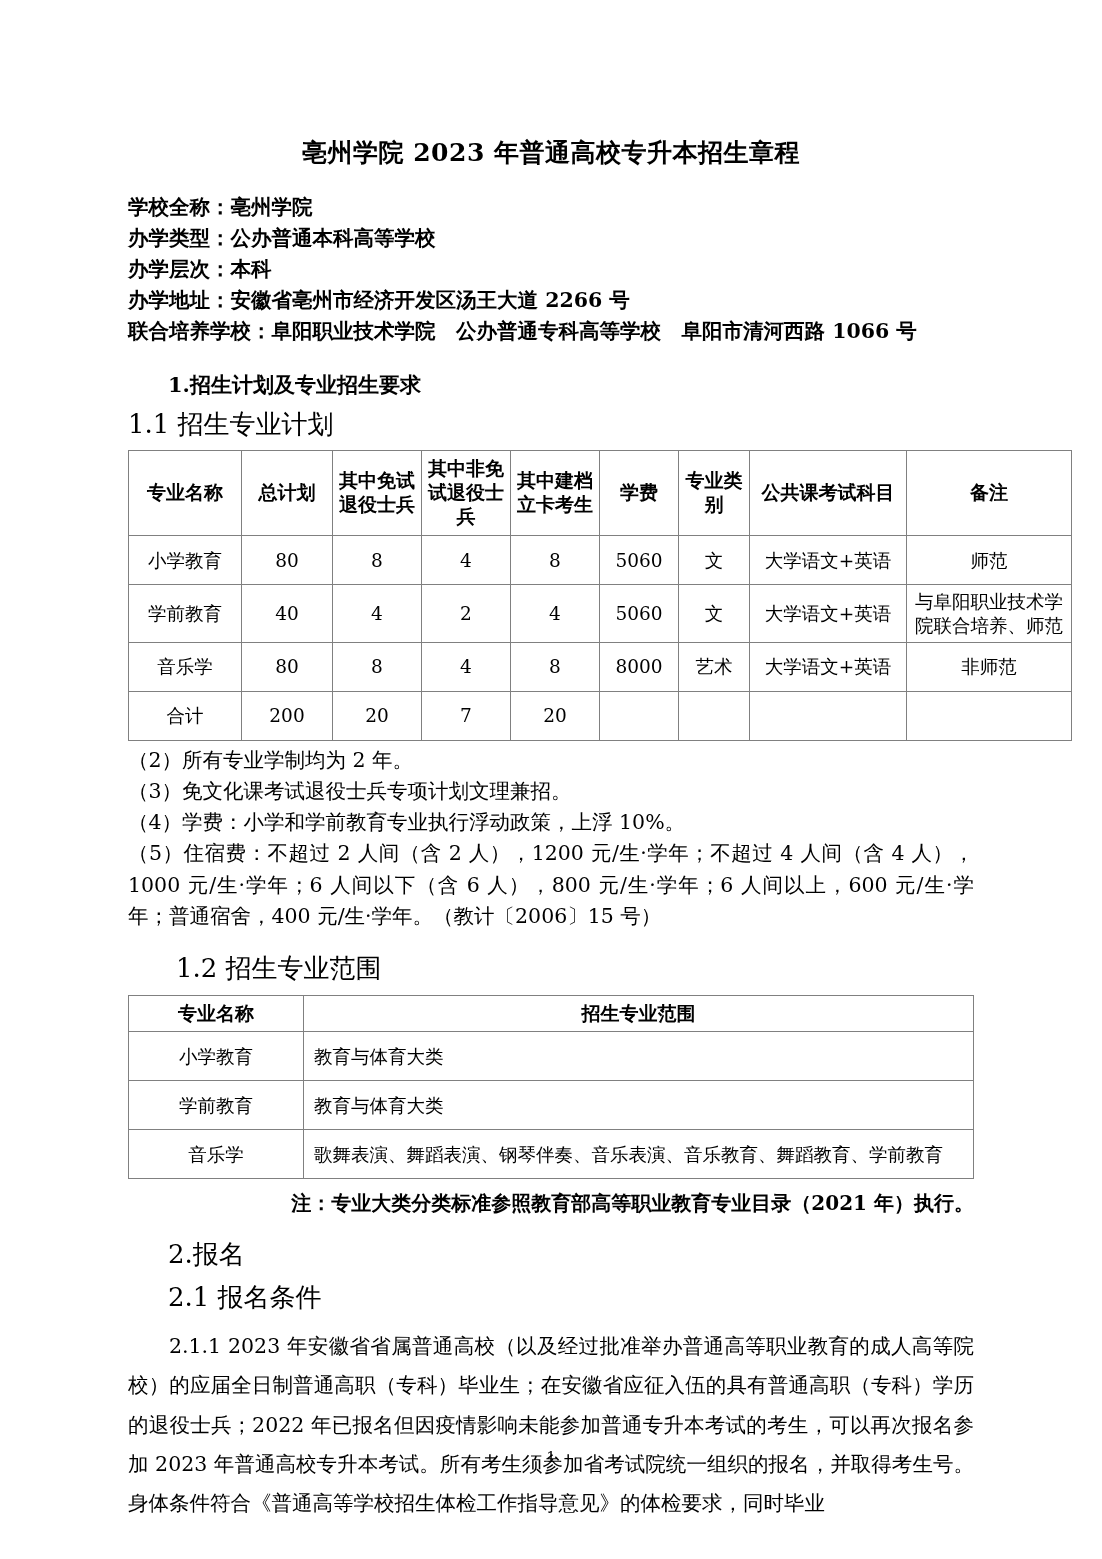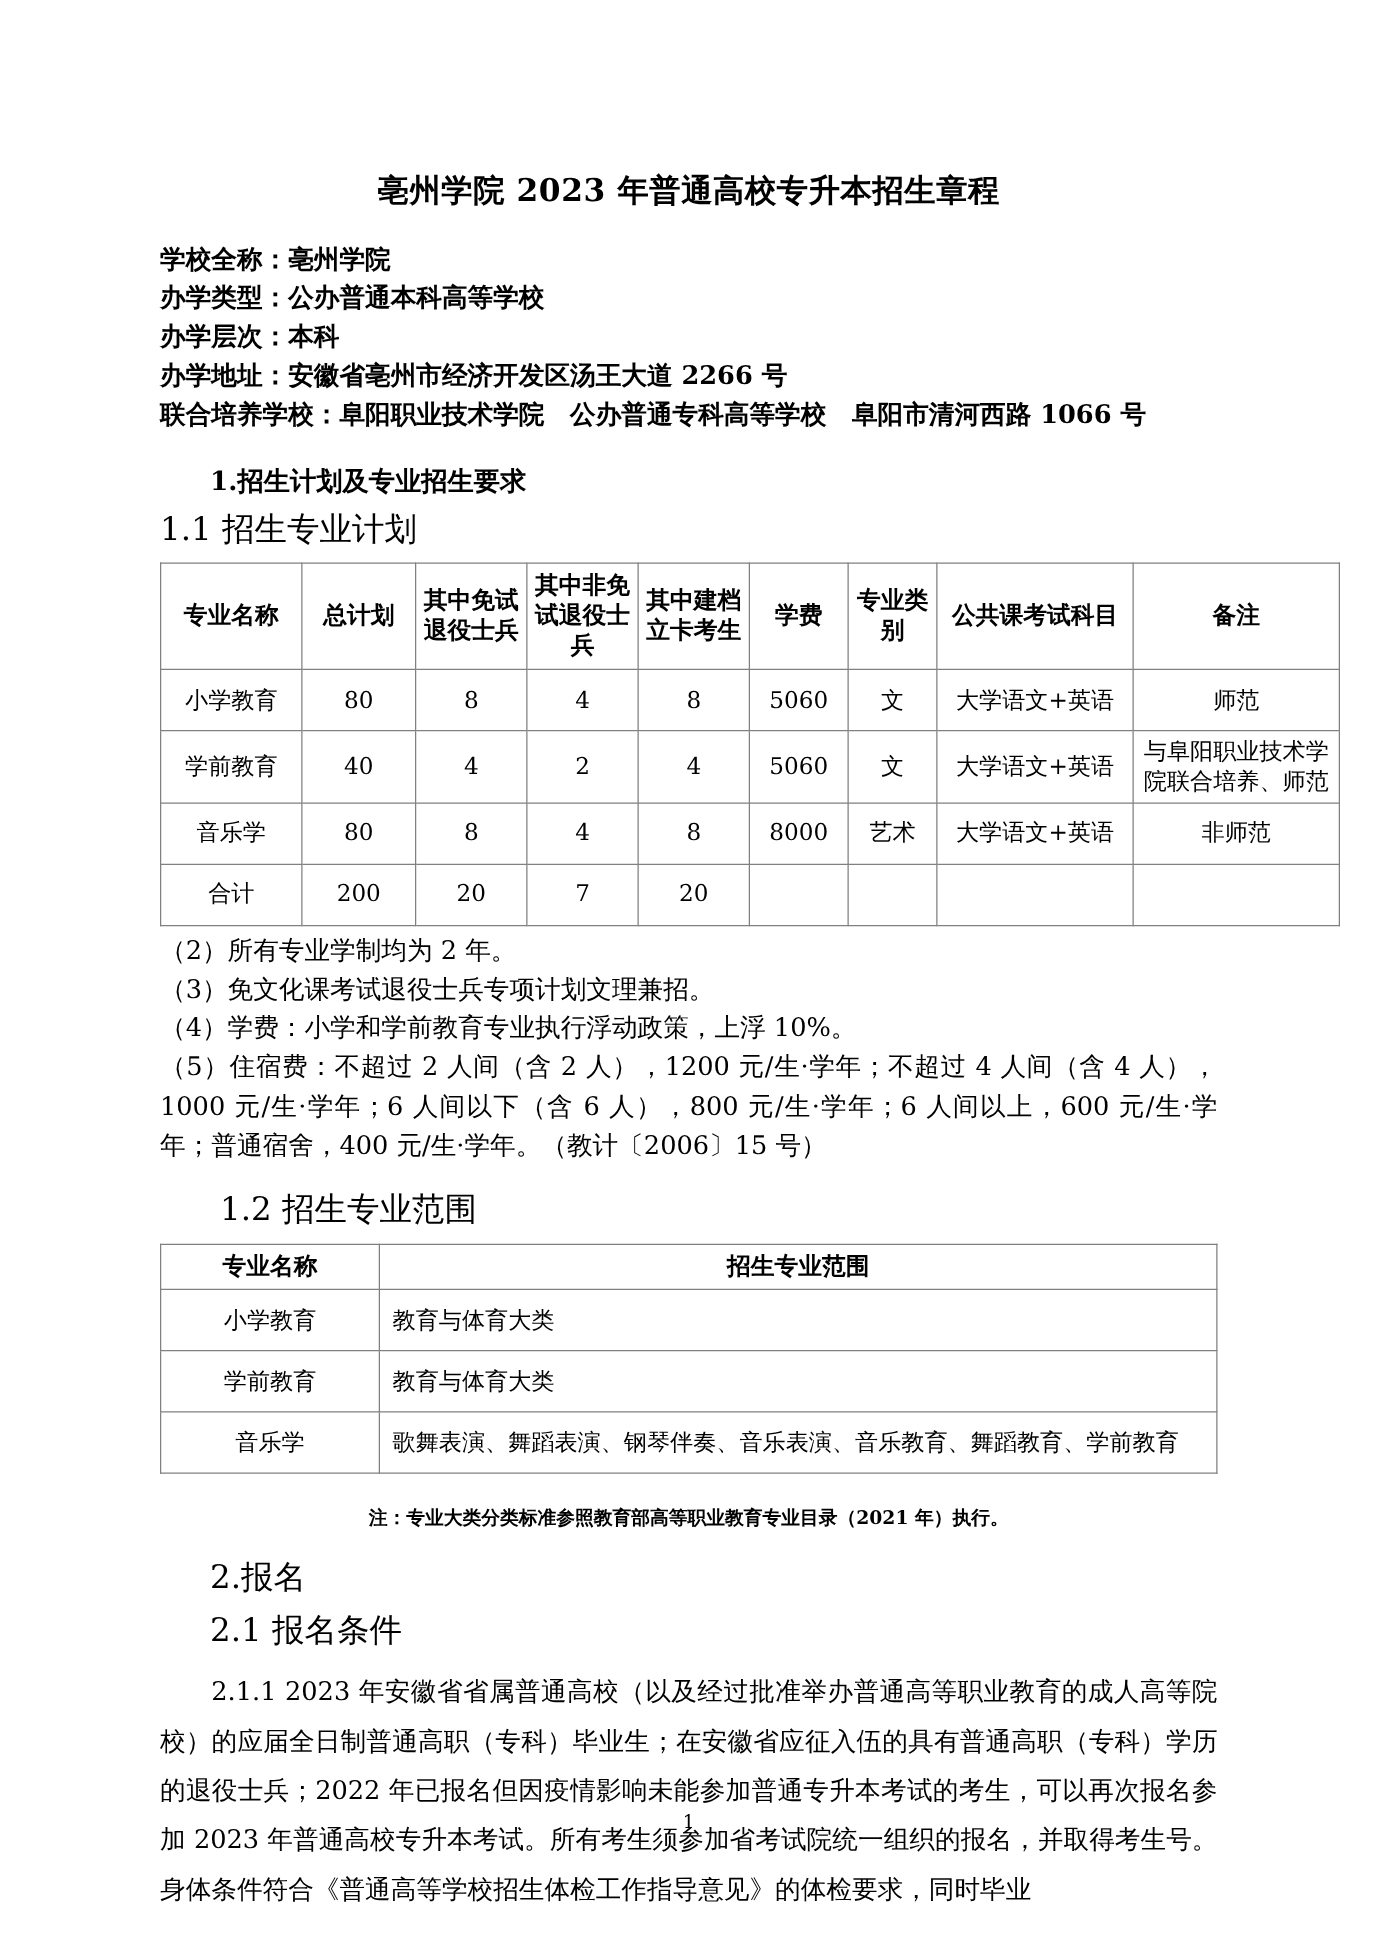--- a/index.html
+++ b/index.html
@@ -119,23 +119,23 @@
     margin-top: 4px;
   }
   .note-p {
     text-indent: 0;
     margin: 0;
     text-align: justify;
   }
 
   .note-center {
     font-weight: bold;
-    font-size: 15px;
-    text-align: center;
-    margin-top: 24px;
+    font-size: 20px;
+    text-align: right;
+    margin-top: 9px;
     line-height: 1.5;
   }
 
   .body-para {
     font-size: 20.5px;
     line-height: 1.92;
     margin: 10px 0 0 0;
     text-align: justify;
     text-justify: inter-ideograph;
     text-indent: 41px;

